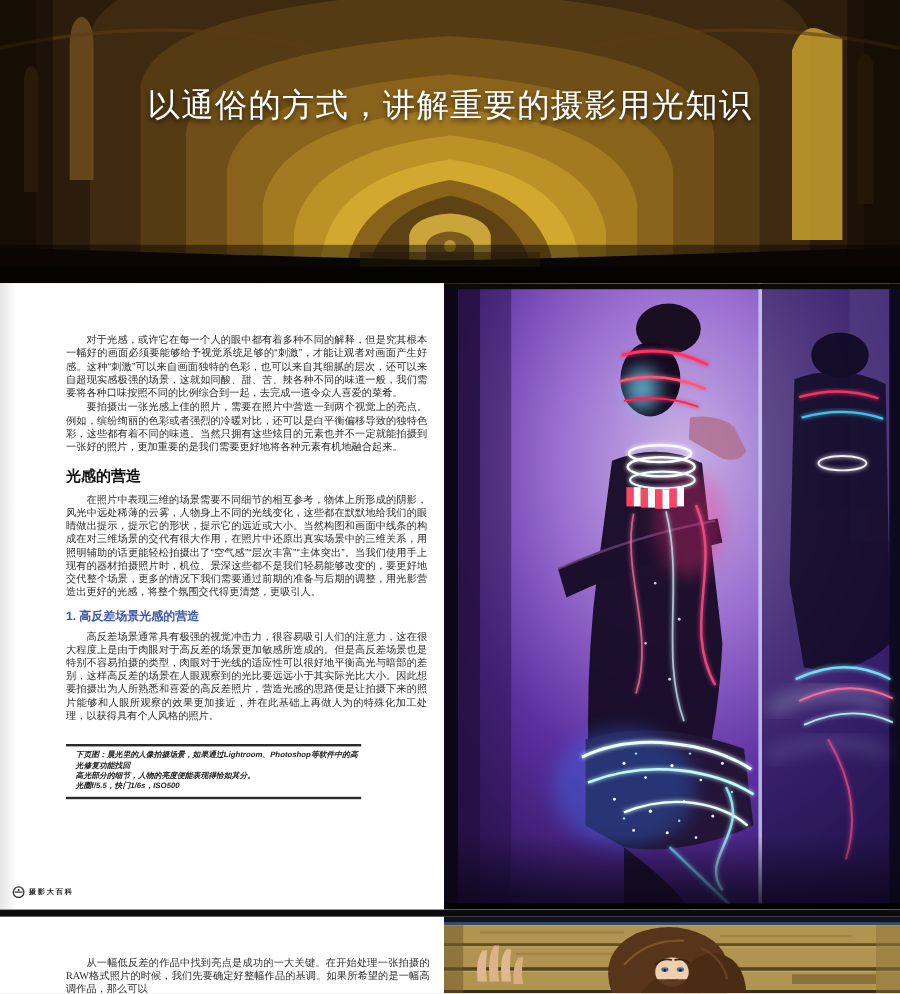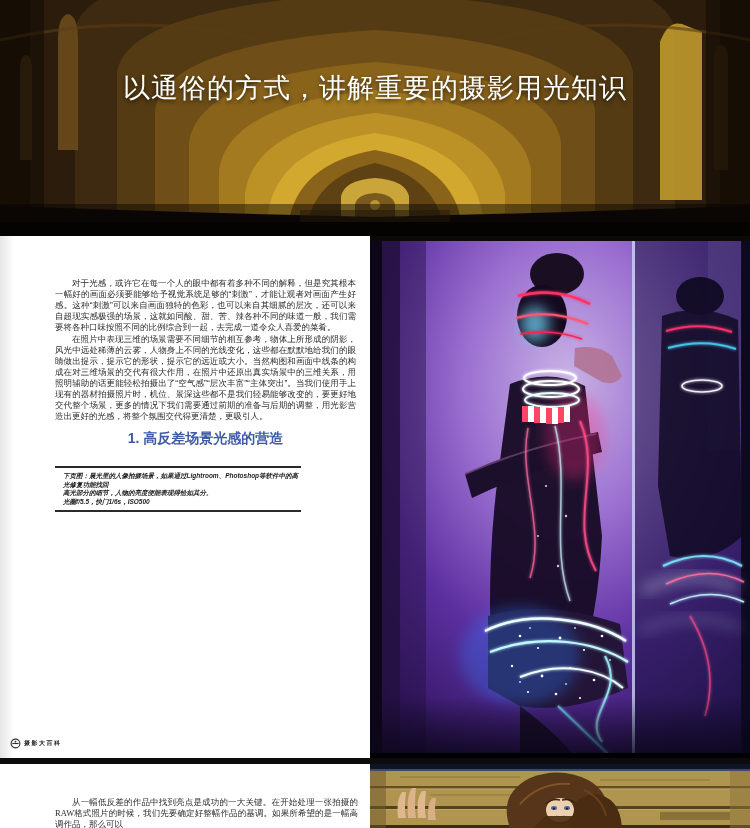--- a/index.html
+++ b/index.html
@@ -15,21 +15,21 @@
 
   
   .spread1{position:absolute;top:236px;left:0;width:661px;height:522px;}
   .page-left{position:absolute;left:0;top:0;width:370px;height:522px;background:#ffffff;overflow:hidden;}
   .page-left .edge{position:absolute;left:0;top:0;width:14px;height:100%;
     background:linear-gradient(90deg,rgba(0,0,0,.10),rgba(0,0,0,0));}
   .page-inner{position:relative;padding:42px 14px 0 55px;}
   .body-text{font-size:8.5px;line-height:11px;color:#2b2b2b;text-align:justify;
     text-indent:2em;margin:0 0 1px 0;}
   .section-title{font-size:12.5px;font-weight:bold;color:#111;margin:11px 0 5px 0;}
-  .sub-title{font-size:14px;font-weight:bold;margin:8px 0 4px 0;text-align:center;}
+  .sub-title{font-size:10px;font-weight:bold;margin:8px 0 4px 0;}
   .caption{width:238px;margin-top:18px;border-top:2px solid #2a2a2a;border-bottom:2px solid #2a2a2a;
     padding:4px 0 4px 8px;font-size:6.5px;line-height:8.6px;font-style:italic;font-weight:bold;color:#1d1d1d;}
   .caption span{display:block;}
   .logo-row{position:absolute;left:10px;bottom:9px;display:flex;align-items:center;gap:3px;}
   .logo-text{font-size:6px;font-weight:bold;color:#222;letter-spacing:1.5px;}
   .photo1{position:absolute;left:370px;top:0;width:380px;height:522px;overflow:hidden;}
 
   
   .divider{position:absolute;top:758px;left:0;width:750px;height:6px;background:#0c0c0c;}
 
@@ -81,22 +81,25 @@
     </svg>
     <div class="banner-title">以通俗的方式，讲解重要的摄影用光知识</div>
   </div>
 
   <div class="spread1">
 
     <div class="page-left">
       <div class="edge"></div>
       <div class="page-inner">
         <p class="body-text">对于光感，或许它在每一个人的眼中都有着多种不同的解释，但是究其根本一幅好的画面必须要能够给予视觉系统足够的“刺激”，才能让观者对画面产生好感。这种“刺激”可以来自画面独特的色彩，也可以来自其细腻的层次，还可以来自超现实感极强的场景，这就如同酸、甜、苦、辣各种不同的味道一般，我们需要将各种口味按照不同的比例综合到一起，去完成一道令众人喜爱的菜肴。</p>
+        <p class="body-text">要拍摄出一张光感上佳的照片，需要在照片中营造一到两个视觉上的亮点。例如，缤纷绚丽的色彩或者强烈的冷暖对比，还可以是白平衡偏移导致的独特色彩，这些都有着不同的味道。当然只拥有这些炫目的元素也并不一定就能拍摄到一张好的照片，更加重要的是我们需要更好地将各种元素有机地融合起来。</p>
+        <div class="section-title">光感的营造</div>
         <p class="body-text">在照片中表现三维的场景需要不同细节的相互参考，物体上所形成的阴影，风光中远处稀薄的云雾，人物身上不同的光线变化，这些都在默默地给我们的眼睛做出提示，提示它的形状，提示它的远近或大小。当然构图和画面中线条的构成在对三维场景的交代有很大作用，在照片中还原出真实场景中的三维关系，用照明辅助的话更能轻松拍摄出了“空气感”“层次丰富”“主体突出”。当我们使用手上现有的器材拍摄照片时，机位、景深这些都不是我们轻易能够改变的，要更好地交代整个场景，更多的情况下我们需要通过前期的准备与后期的调整，用光影营造出更好的光感，将整个氛围交代得更清楚，更吸引人。</p>
         <div class="sub-title" id="subTitle" style="color: rgb(63, 90, 166);">1. 高反差场景光感的营造</div>
+        <p class="body-text">高反差场景通常具有极强的视觉冲击力，很容易吸引人们的注意力，这在很大程度上是由于肉眼对于高反差的场景更加敏感所造成的。但是高反差场景也是特别不容易拍摄的类型，肉眼对于光线的适应性可以很好地平衡高光与暗部的差别，这样高反差的场景在人眼观察到的光比要远远小于其实际光比大小。因此想要拍摄出为人所熟悉和喜爱的高反差照片，营造光感的思路便是让拍摄下来的照片能够和人眼所观察的效果更加接近，并在此基础上再做人为的特殊化加工处理，以获得具有个人风格的照片。</p>
         <div class="caption">
           <span>下页图：晨光里的人像拍摄场景，如果通过Lightroom、Photoshop等软件中的高光修复功能找回</span>
           <span>高光部分的细节，人物的亮度便能表现得恰如其分。</span>
           <span>光圈f/5.5，快门1/6s，ISO500</span>
         </div>
       </div>
       <div class="logo-row">
         <svg width="11" height="11" viewBox="0 0 12 12">
           <circle cx="6" cy="6" r="4.8" fill="none" stroke="#333" stroke-width="1.2"></circle>
           <path d="M2.5,6 L9.5,6" stroke="#333" stroke-width="1.2"></path>

